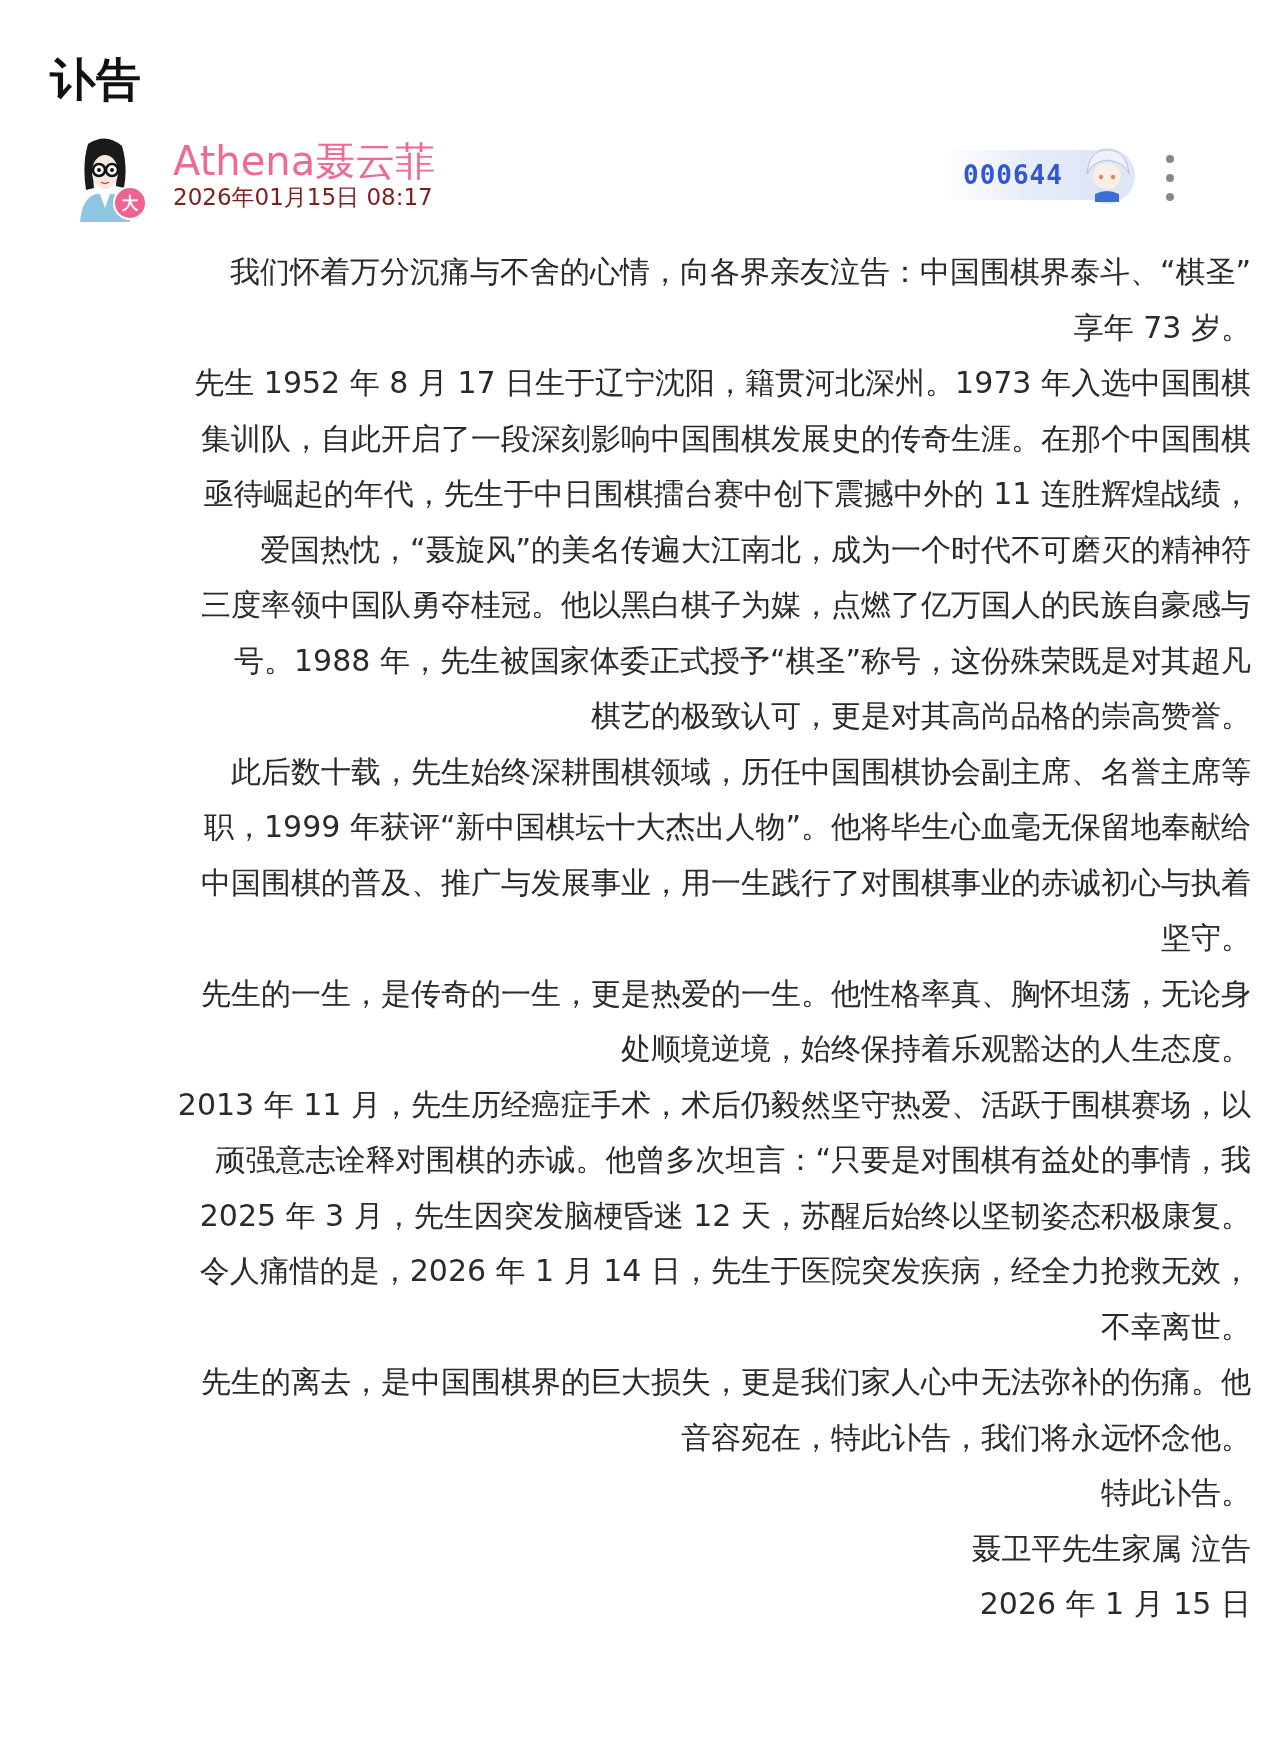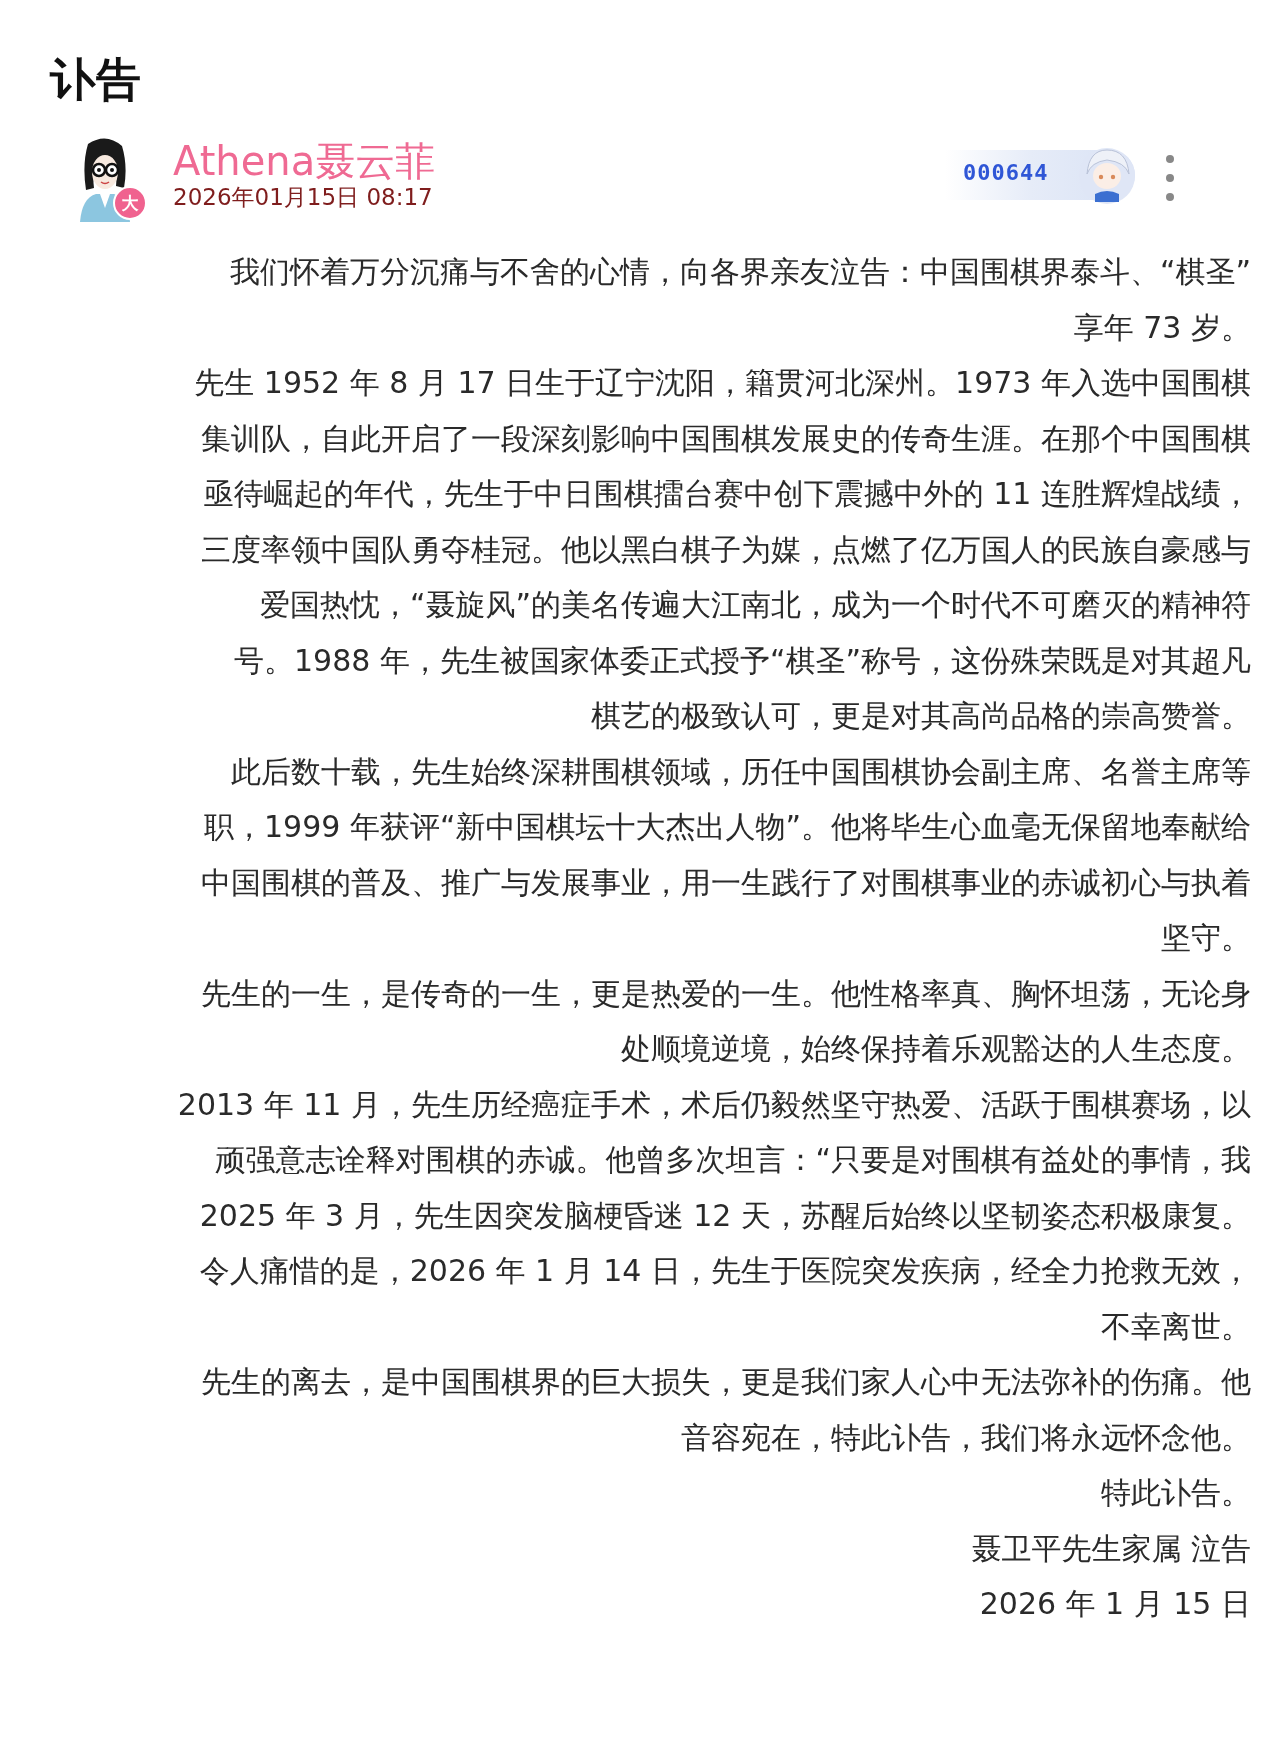--- a/index.html
+++ b/index.html
@@ -9,21 +9,21 @@
   .header { position:absolute; left:0; top:130px; width:1280px; height:100px; }
   .avatar { position:absolute; left:66px; top:6px; width:80px; height:86px; }
   .avatar-badge { position:absolute; left:113px; top:56px; width:30px; height:30px; border-radius:50%;
                   background:#f0628f; border:2px solid #fff; color:#fff; font-size:17px; font-weight:bold;
                   display:flex; align-items:center; justify-content:center; }
   .username { position:absolute; left:173px; top:4px; font-size:40px; color:#ef6a93; }
   .timestamp { position:absolute; left:173px; top:52px; font-size:23px; color:#7f1d1d; }
   .badge { position:absolute; left:945px; top:20px; width:190px; height:50px;
            background:linear-gradient(90deg, rgba(255,255,255,0) 0%, #e6ecf8 45%, #d9e2f5 100%); border-radius:0 25px 25px 0; }
   .badge-num { position:absolute; left:18px; top:10px; font-family:"DejaVu Sans Mono","Liberation Mono",monospace;
-               font-size:22px; font-weight:bold; color:#2f56d6; letter-spacing:1px; }
+               font-size:26px; font-weight:bold; color:#2f56d6; letter-spacing:1px; }
   .badge-char { position:absolute; right:0px; top:-6px; width:60px; height:62px; }
   .more { position:absolute; left:1160px; top:25px; width:20px; height:46px; display:flex; flex-direction:column;
           align-items:center; justify-content:space-between; cursor:pointer; }
   .more span { width:8px; height:8px; border-radius:50%; background:#888; display:block; }
   .body-text { position:absolute; left:51px; top:244px; width:1200px; font-size:30px; line-height:55.5px; color:#2a2a2a; }
   .body-text p { margin:0;text-align:right; }
 </style>
 </head>
 <body>
 
@@ -65,22 +65,22 @@
     <span></span>
   </div>
 </div>
 
 <div class="body-text">
   <p>我们怀着万分沉痛与不舍的心情，向各界亲友泣告：中国围棋界泰斗、“棋圣”</p>
   <p>享年 73 岁。</p>
   <p>先生 1952 年 8 月 17 日生于辽宁沈阳，籍贯河北深州。1973 年入选中国围棋</p>
   <p>集训队，自此开启了一段深刻影响中国围棋发展史的传奇生涯。在那个中国围棋</p>
   <p>亟待崛起的年代，先生于中日围棋擂台赛中创下震撼中外的 11 连胜辉煌战绩，</p>
+  <p>爱国热忱，“聂旋风”的美名传遍大江南北，成为一个时代不可磨灭的精神符</p>
   <p>三度率领中国队勇夺桂冠。他以黑白棋子为媒，点燃了亿万国人的民族自豪感与</p>
-  <p>爱国热忱，“聂旋风”的美名传遍大江南北，成为一个时代不可磨灭的精神符</p>
   <p>号。1988 年，先生被国家体委正式授予“棋圣”称号，这份殊荣既是对其超凡</p>
   <p>棋艺的极致认可，更是对其高尚品格的崇高赞誉。</p>
   <p>此后数十载，先生始终深耕围棋领域，历任中国围棋协会副主席、名誉主席等</p>
   <p>职，1999 年获评“新中国棋坛十大杰出人物”。他将毕生心血毫无保留地奉献给</p>
   <p>中国围棋的普及、推广与发展事业，用一生践行了对围棋事业的赤诚初心与执着</p>
   <p>坚守。</p>
   <p>先生的一生，是传奇的一生，更是热爱的一生。他性格率真、胸怀坦荡，无论身</p>
   <p>处顺境逆境，始终保持着乐观豁达的人生态度。</p>
   <p>2013 年 11 月，先生历经癌症手术，术后仍毅然坚守热爱、活跃于围棋赛场，以</p>
   <p>顽强意志诠释对围棋的赤诚。他曾多次坦言：“只要是对围棋有益处的事情，我</p>

